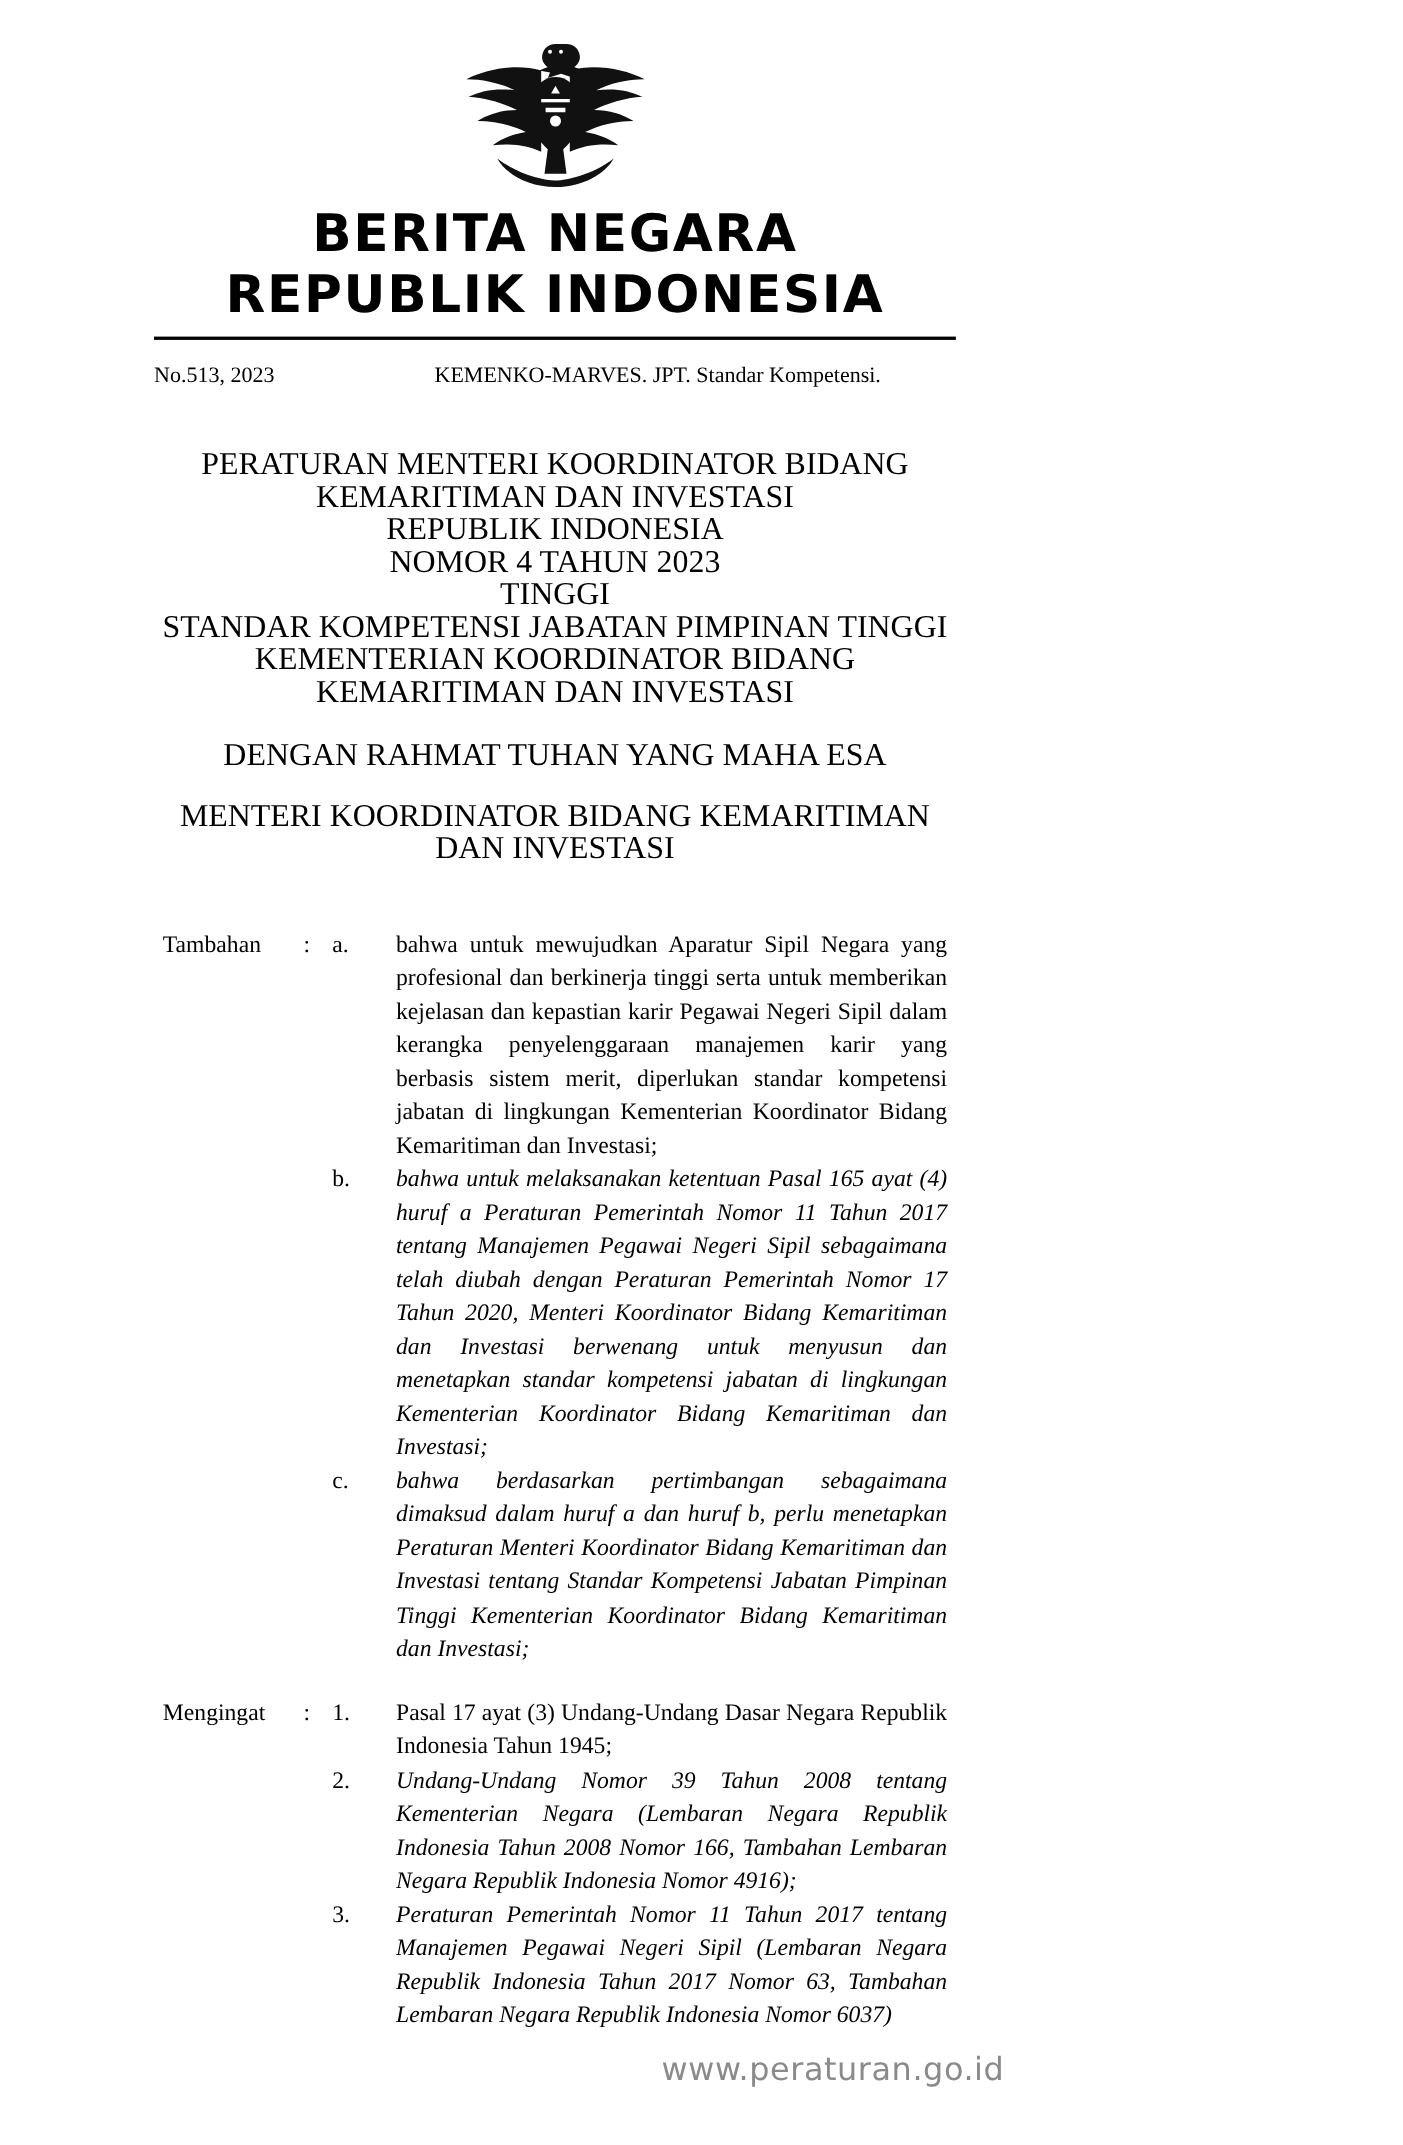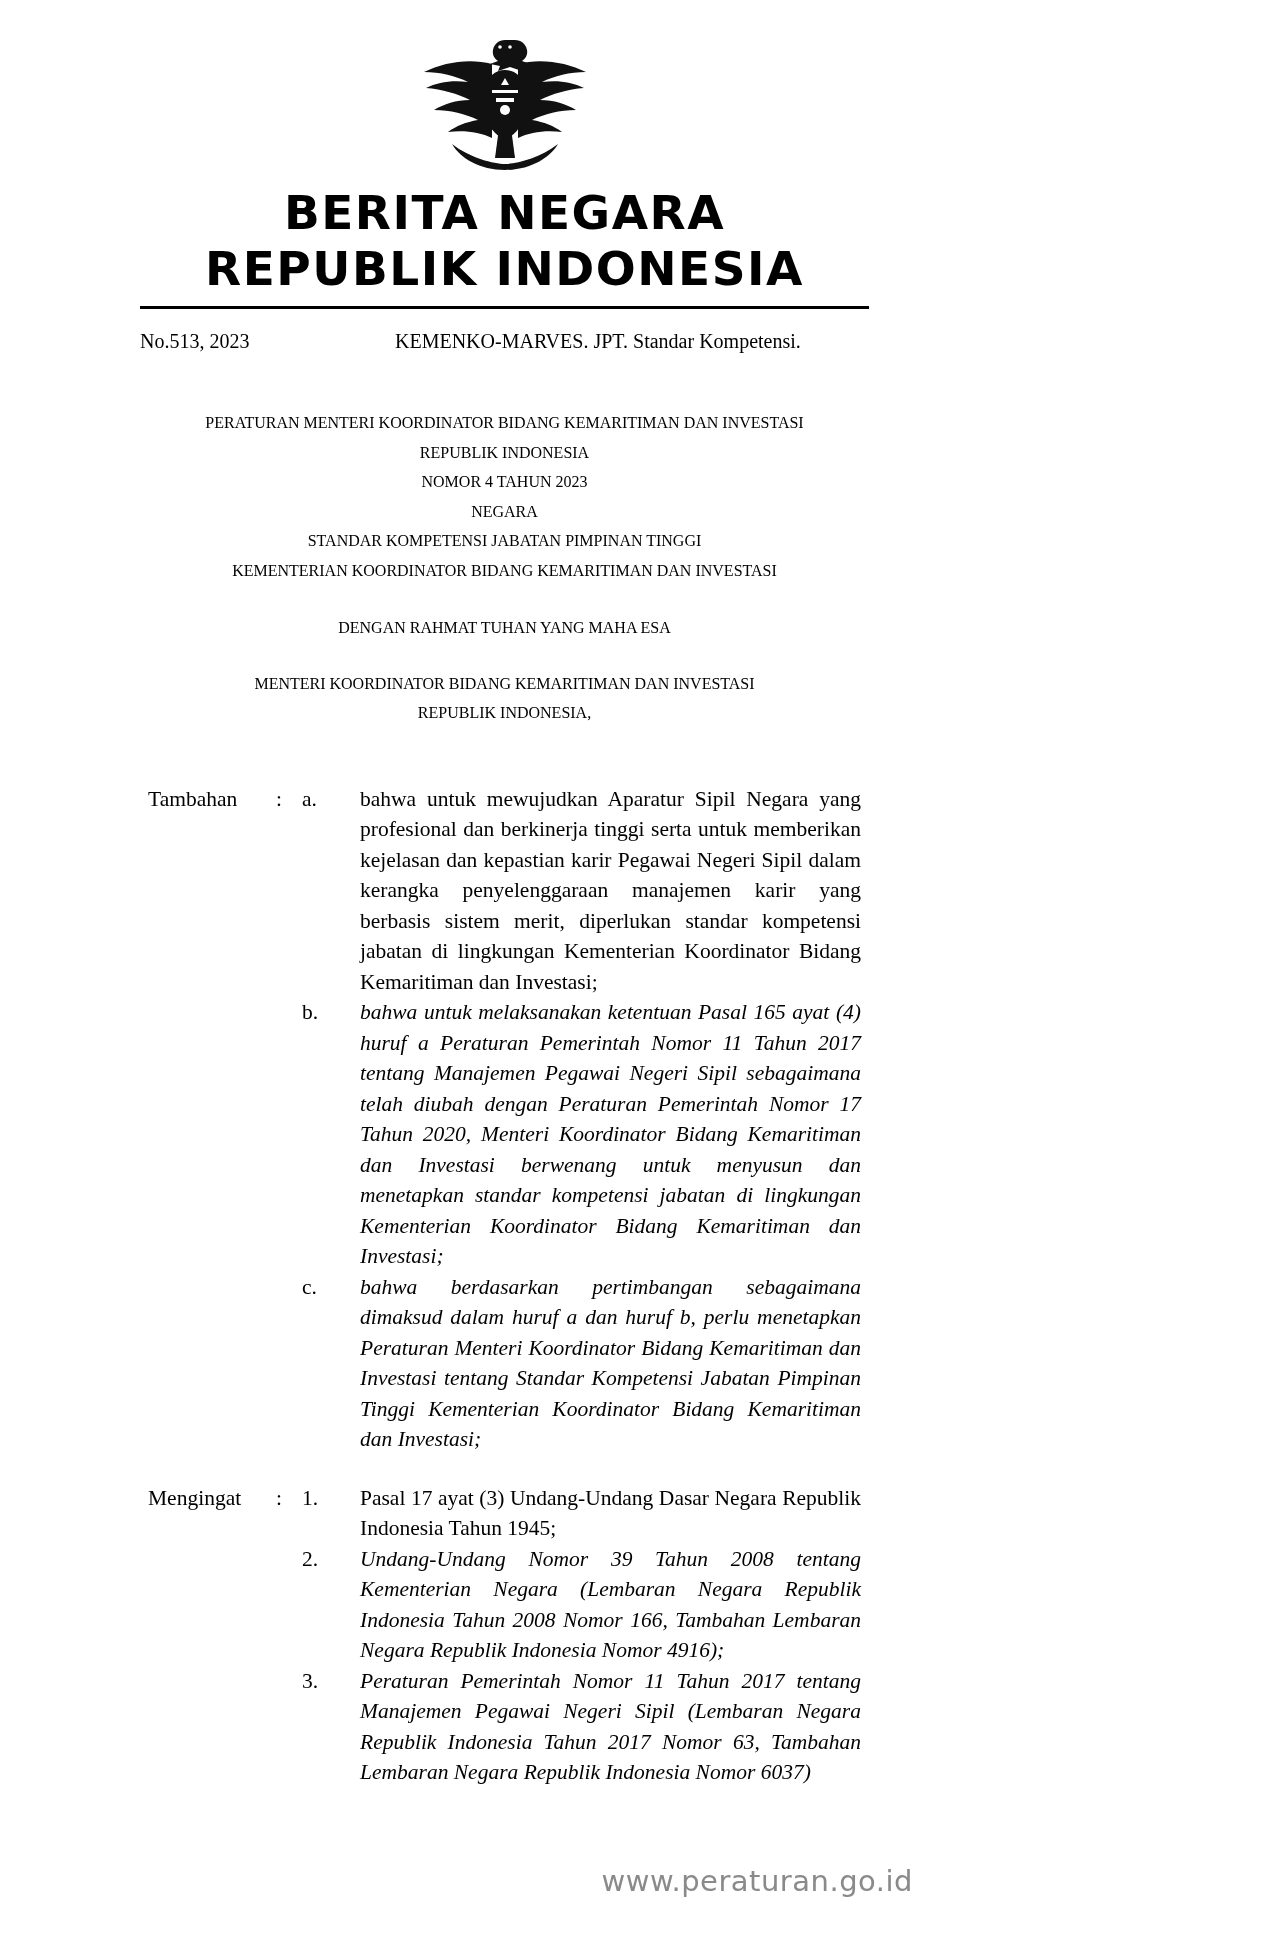--- a/index.html
+++ b/index.html
@@ -60,21 +60,21 @@
   }
   .issue-subject {
     flex: 1;
     text-align: left;
     margin-top: 11px;
   }
 
   .title-block {
     margin: 52px 140px 0 140px;
     text-align: center;
-    font-size: 16px;
+    font-size: 29px;
     line-height: 29.5px;
   }
   .gap-1 { height: 28px; }
   .gap-2 { height: 26px; }
 
   .body-block {
     margin: 56px 148px 0 148px;
     font-size: 21.5px;
     line-height: 30.5px;
   }
@@ -176,28 +176,27 @@
 
   <div class="issue-row">
     <div class="issue-no">No.513, 2023</div>
     <div class="issue-subject">KEMENKO-MARVES. JPT. Standar Kompetensi.</div>
   </div>
 
   <div class="title-block">
     <div>PERATURAN MENTERI KOORDINATOR BIDANG KEMARITIMAN DAN INVESTASI</div>
     <div>REPUBLIK INDONESIA</div>
     <div>NOMOR 4 TAHUN 2023</div>
-    <div>NEGARA</div>
+    <div>TINGGI</div>
     <div>STANDAR KOMPETENSI JABATAN PIMPINAN TINGGI</div>
     <div>KEMENTERIAN KOORDINATOR BIDANG KEMARITIMAN DAN INVESTASI</div>
     <div class="gap-1"></div>
     <div>DENGAN RAHMAT TUHAN YANG MAHA ESA</div>
     <div class="gap-2"></div>
     <div>MENTERI KOORDINATOR BIDANG KEMARITIMAN DAN INVESTASI</div>
-    <div>REPUBLIK INDONESIA,</div>
   </div>
 
   <div class="body-block">
 
     <div class="clause">
       <div class="clause-label">Tambahan</div>
       <div class="clause-colon">:</div>
       <div class="clause-marker">a.</div>
       <div class="clause-text">bahwa untuk mewujudkan Aparatur Sipil Negara yang profesional dan berkinerja tinggi serta untuk memberikan kejelasan dan kepastian karir Pegawai Negeri Sipil dalam kerangka penyelenggaraan manajemen karir yang berbasis sistem merit, diperlukan standar kompetensi jabatan di lingkungan Kementerian Koordinator Bidang Kemaritiman dan Investasi;</div>
     </div>

